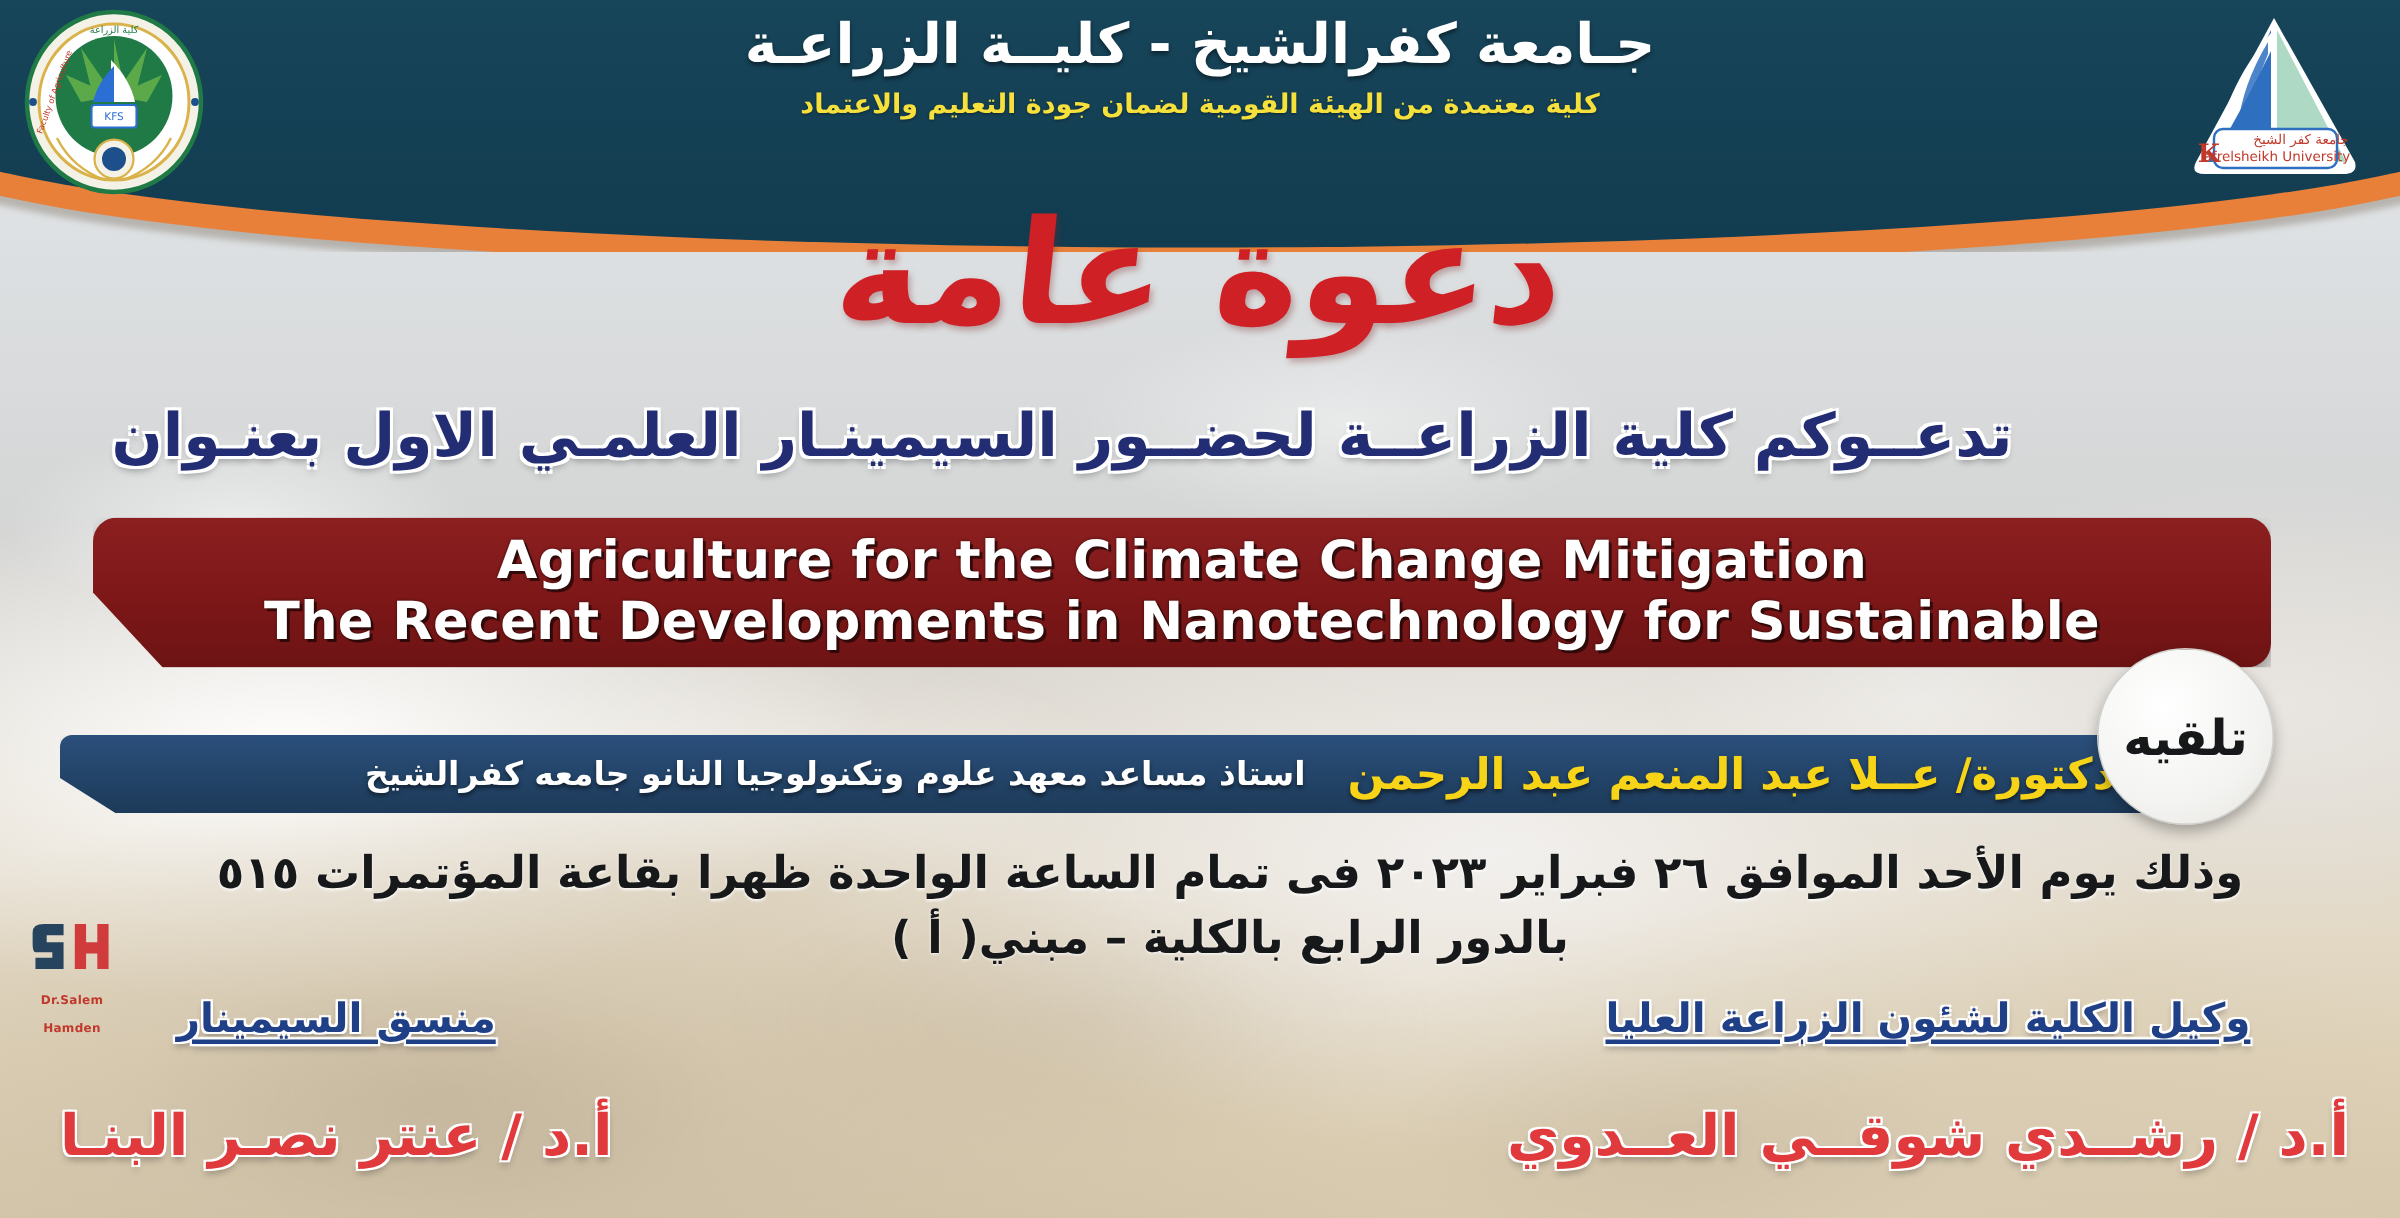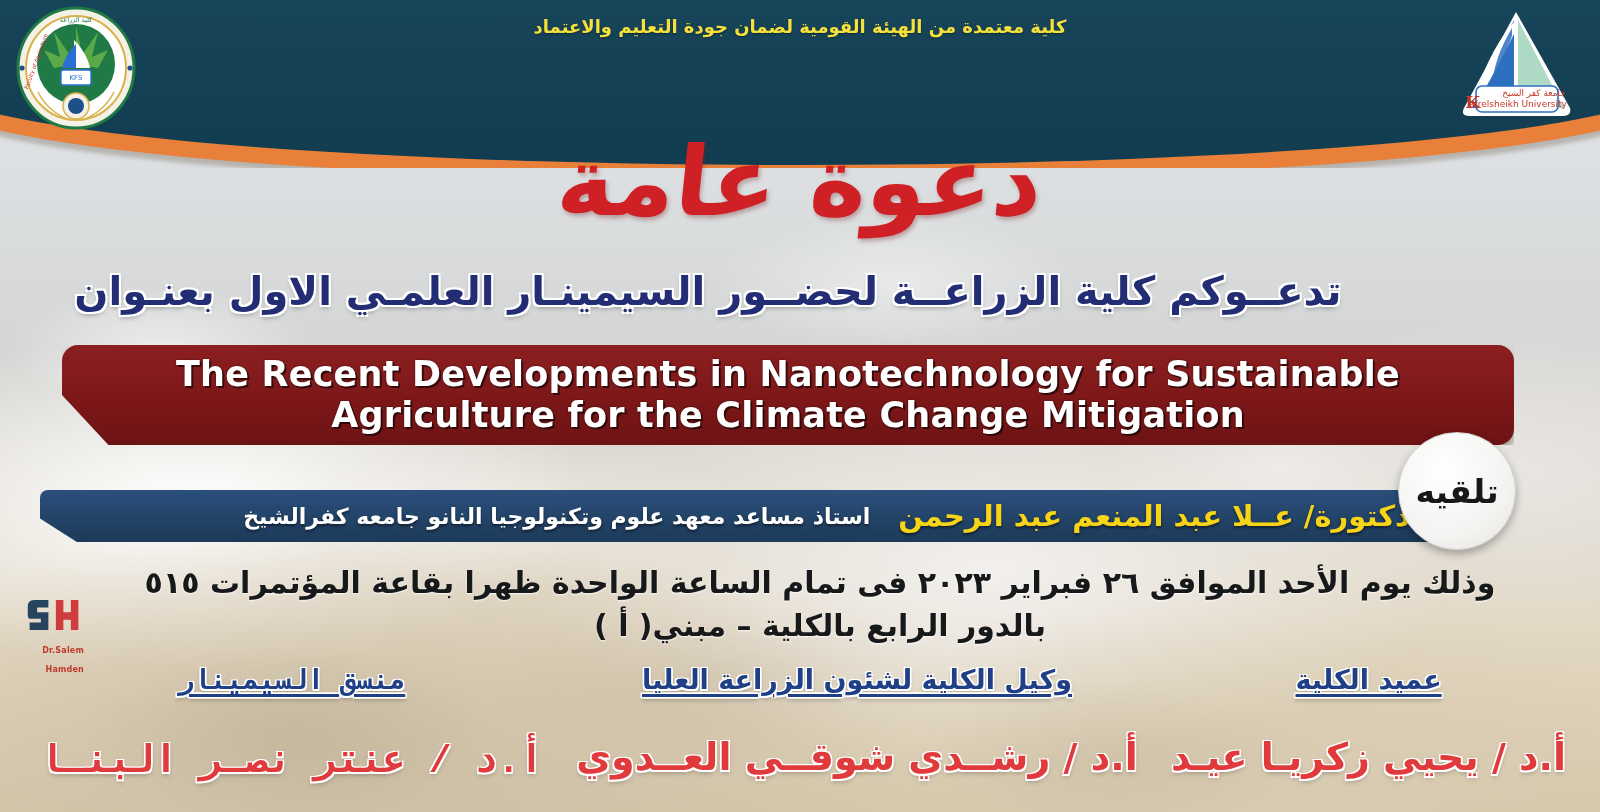--- a/index.html
+++ b/index.html
@@ -128,21 +128,21 @@
 
   
   .date-block {
     position:absolute; left:0; top:562px; width:1600px; text-align:center; z-index:6;
     direction:rtl; color:#16181a; font-weight:bold; font-size:30px; line-height:1.42;
     text-shadow:0 1px 2px rgba(255,255,255,.85);
     padding-left:40px;
   }
 
   
-  .designer { position:absolute; left:12px; top:596px; width:72px; z-index:7; text-align:right; }
+  .designer { position:absolute; left:12px; top:612px; width:72px; z-index:7; text-align:center; }
   .designer .sh { display:block; }
   .designer .nm { font-size:8px; font-weight:bold; color:#c0392b; letter-spacing:.2px;
     direction:ltr; margin-top:1px; }
 
   
   .signatures {
     position:absolute; left:0; top:664px; width:1600px; height:148px; z-index:6;
     display:flex; flex-direction:row-reverse; align-items:flex-start;
     justify-content:space-between; padding:0 34px; direction:rtl;
   }
@@ -150,35 +150,36 @@
   .sig-role {
     font-size:27px; font-weight:bold; color:#1f3f86; direction:rtl;
     text-decoration:underline; text-underline-offset:5px; text-decoration-thickness:3px;
     text-shadow:-1.5px -1.5px 0 #fff,1.5px -1.5px 0 #fff,-1.5px 1.5px 0 #fff,1.5px 1.5px 0 #fff,0 3px 4px rgba(0,0,0,.3);
   }
   .sig-name {
     margin-top:40px; font-size:38px; font-weight:bold; color:#e03a3c; direction:rtl;
     letter-spacing:1px;
     text-shadow:-1.5px -1.5px 0 #fff,1.5px -1.5px 0 #fff,-1.5px 1.5px 0 #fff,1.5px 1.5px 0 #fff,0 3px 5px rgba(0,0,0,.28);
   }
-  .sig.coordinator { margin-left:6px;font-family:Liberation Mono, monospace; }
+  .sig.coordinator { margin-left:6px; }
   .sig.vice { margin-left:0px; }
   .sig.dean { margin-right:0px; }
 </style>
 </head>
 <body>
 
 <div class="poster">
   <div class="clouds"></div>
 
   <div class="header">
     <div class="header-stripe-shadow"></div>
     <div class="header-stripe"></div>
     <div class="header-bg"></div>
     <div class="header-titles">
+      <div class="uni-line">جـامعة كفرالشيخ - كليــة الزراعـة</div>
       <div class="accred-line">كلية معتمدة من الهيئة القومية لضمان جودة التعليم والاعتماد</div>
     </div>
   </div>
 
   <div class="logo-left">
     <svg viewBox="0 0 124 124" width="124" height="124" aria-hidden="true">
       <ellipse cx="62" cy="62" rx="58" ry="60" fill="#f4f1e6" stroke="#1f7a46" stroke-width="3"></ellipse>
       <ellipse cx="62" cy="62" rx="50" ry="52" fill="#ffffff" stroke="#d9b24a" stroke-width="2"></ellipse>
       <ellipse cx="62" cy="58" rx="39" ry="40" fill="#1f7a46"></ellipse>
       <g fill="#8fd14f" opacity=".55">
@@ -220,22 +221,22 @@
   </div>
 
   <div class="calligraphy">
     <span class="word">دعوة عامة</span>
   </div>
 
   <div class="invite-line">تدعــوكم كلية الزراعــة لحضــور السيمينـار العلمـي الاول بعنـوان</div>
 
   <div class="title-banner">
     <div class="title-banner-inner">
+      <div>Agriculture for the Climate Change Mitigation</div>
       <div>The Recent Developments in Nanotechnology for Sustainable</div>
-      <div>Agriculture for the Climate Change Mitigation</div>
     </div>
   </div>
 
   <div class="speaker-banner">
     <span class="speaker-title">دكتورة/  عــلا عبد المنعم عبد الرحمن</span>
     <span class="speaker-role">استاذ مساعد معهد علوم وتكنولوجيا النانو جامعه كفرالشيخ</span>
   </div>
   <div class="badge-circle">
     <span>تلقيه</span>
   </div>
@@ -257,18 +258,14 @@
 
   <div class="signatures">
     <div class="sig coordinator">
       <div class="sig-role">منسق السيمينار</div>
       <div class="sig-name">أ.د / عنتر نصـر البنـا</div>
     </div>
     <div class="sig vice">
       <div class="sig-role">وكيل الكلية لشئون الزراعة العليا</div>
       <div class="sig-name">أ.د / رشــدي شوقــي العــدوي</div>
     </div>
-    <div class="sig dean">
-      <div class="sig-role">عميد الكلية</div>
-      <div class="sig-name">أ.د / يحيي زكريـا عيـد</div>
-    </div>
   </div>
 </div>
 
 </body></html>

